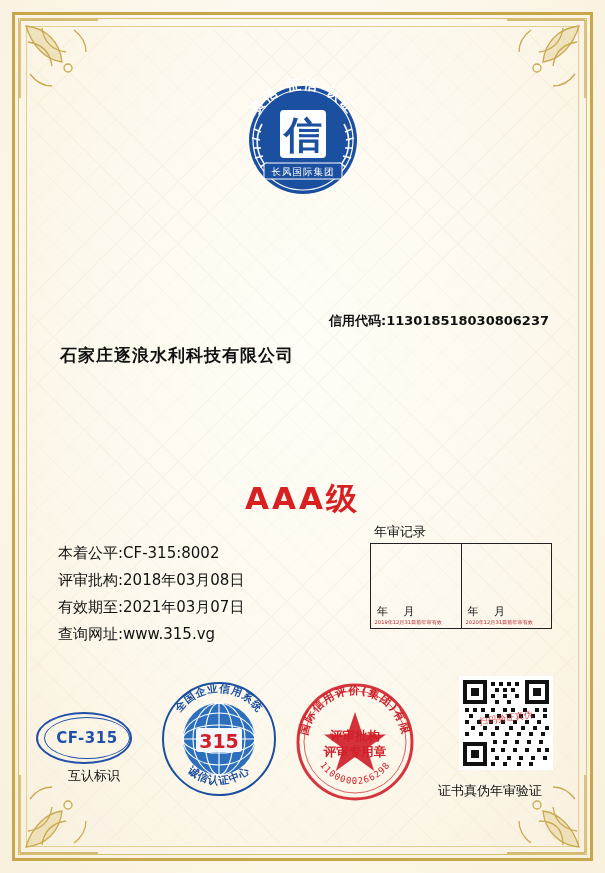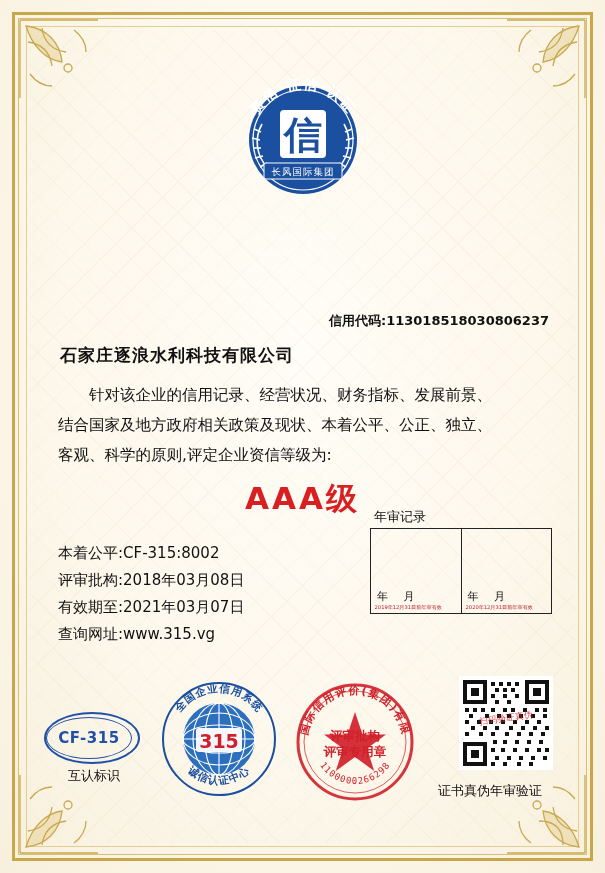--- a/index.html
+++ b/index.html
@@ -143,21 +143,21 @@
     font-size: 15px;
     line-height: 27px;
     color: #111;
   }
   .details .row { white-space: nowrap; }
 
   
   .review {
     position: absolute;
     left: 370px;
-    top: 508px;
+    top: 523px;
     width: 144px;
   }
   .review-title {
     font-family: "DejaVu Sans", sans-serif;
     font-size: 13px;
     color: #111;
     padding-left: 4px;
     margin-bottom: 2px;
   }
   .review-table {
@@ -190,29 +190,29 @@
   
   .seals {
     position: absolute;
     left: 0; right: 0;
     top: 672px;
     height: 140px;
   }
 
   .cf-badge {
     position: absolute;
-    left: 44px;
+    left: 36px;
     top: 40px;
     width: 92px;
     height: 48px;
     border-radius: 50%;
     border: 2px solid #2150a8;
     display: flex;
     align-items: center;
-    justify-content: flex-start;
+    justify-content: flex-end;
   }
   .cf-badge-inner {
     width: 84px;
     height: 40px;
     border-radius: 50%;
     border: 1px solid #2150a8;
     display: flex;
     align-items: center;
     justify-content: center;
     font-family: "DejaVu Sans", sans-serif;
@@ -381,25 +381,20 @@
         <text x="75" y="113" text-anchor="middle" font-family="DejaVu Sans, sans-serif" font-size="9.5" fill="#ffffff" letter-spacing="1">长风国际集团</text>
       </svg>
     </div>
   </div>
 
 
   <div class="credit-code">信用代码:113018518030806237</div>
 
   <div class="company-name">石家庄逐浪水利科技有限公司</div>
 
-  <div class="body-text">
-    <p class="indent">针对该企业的信用记录、经营状况、财务指标、发展前景、</p>
-    <p>结合国家及地方政府相关政策及现状、本着公平、公正、独立、</p>
-    <p>客观、科学的原则,评定企业资信等级为:</p>
-  </div>
 
   <div class="grade">AAA级</div>
 
   <div class="details">
     <div class="row">本着公平:CF-315:8002</div>
     <div class="row">评审批构:2018年03月08日</div>
     <div class="row">有效期至:2021年03月07日</div>
     <div class="row">查询网址:www.315.vg</div>
   </div>
 

